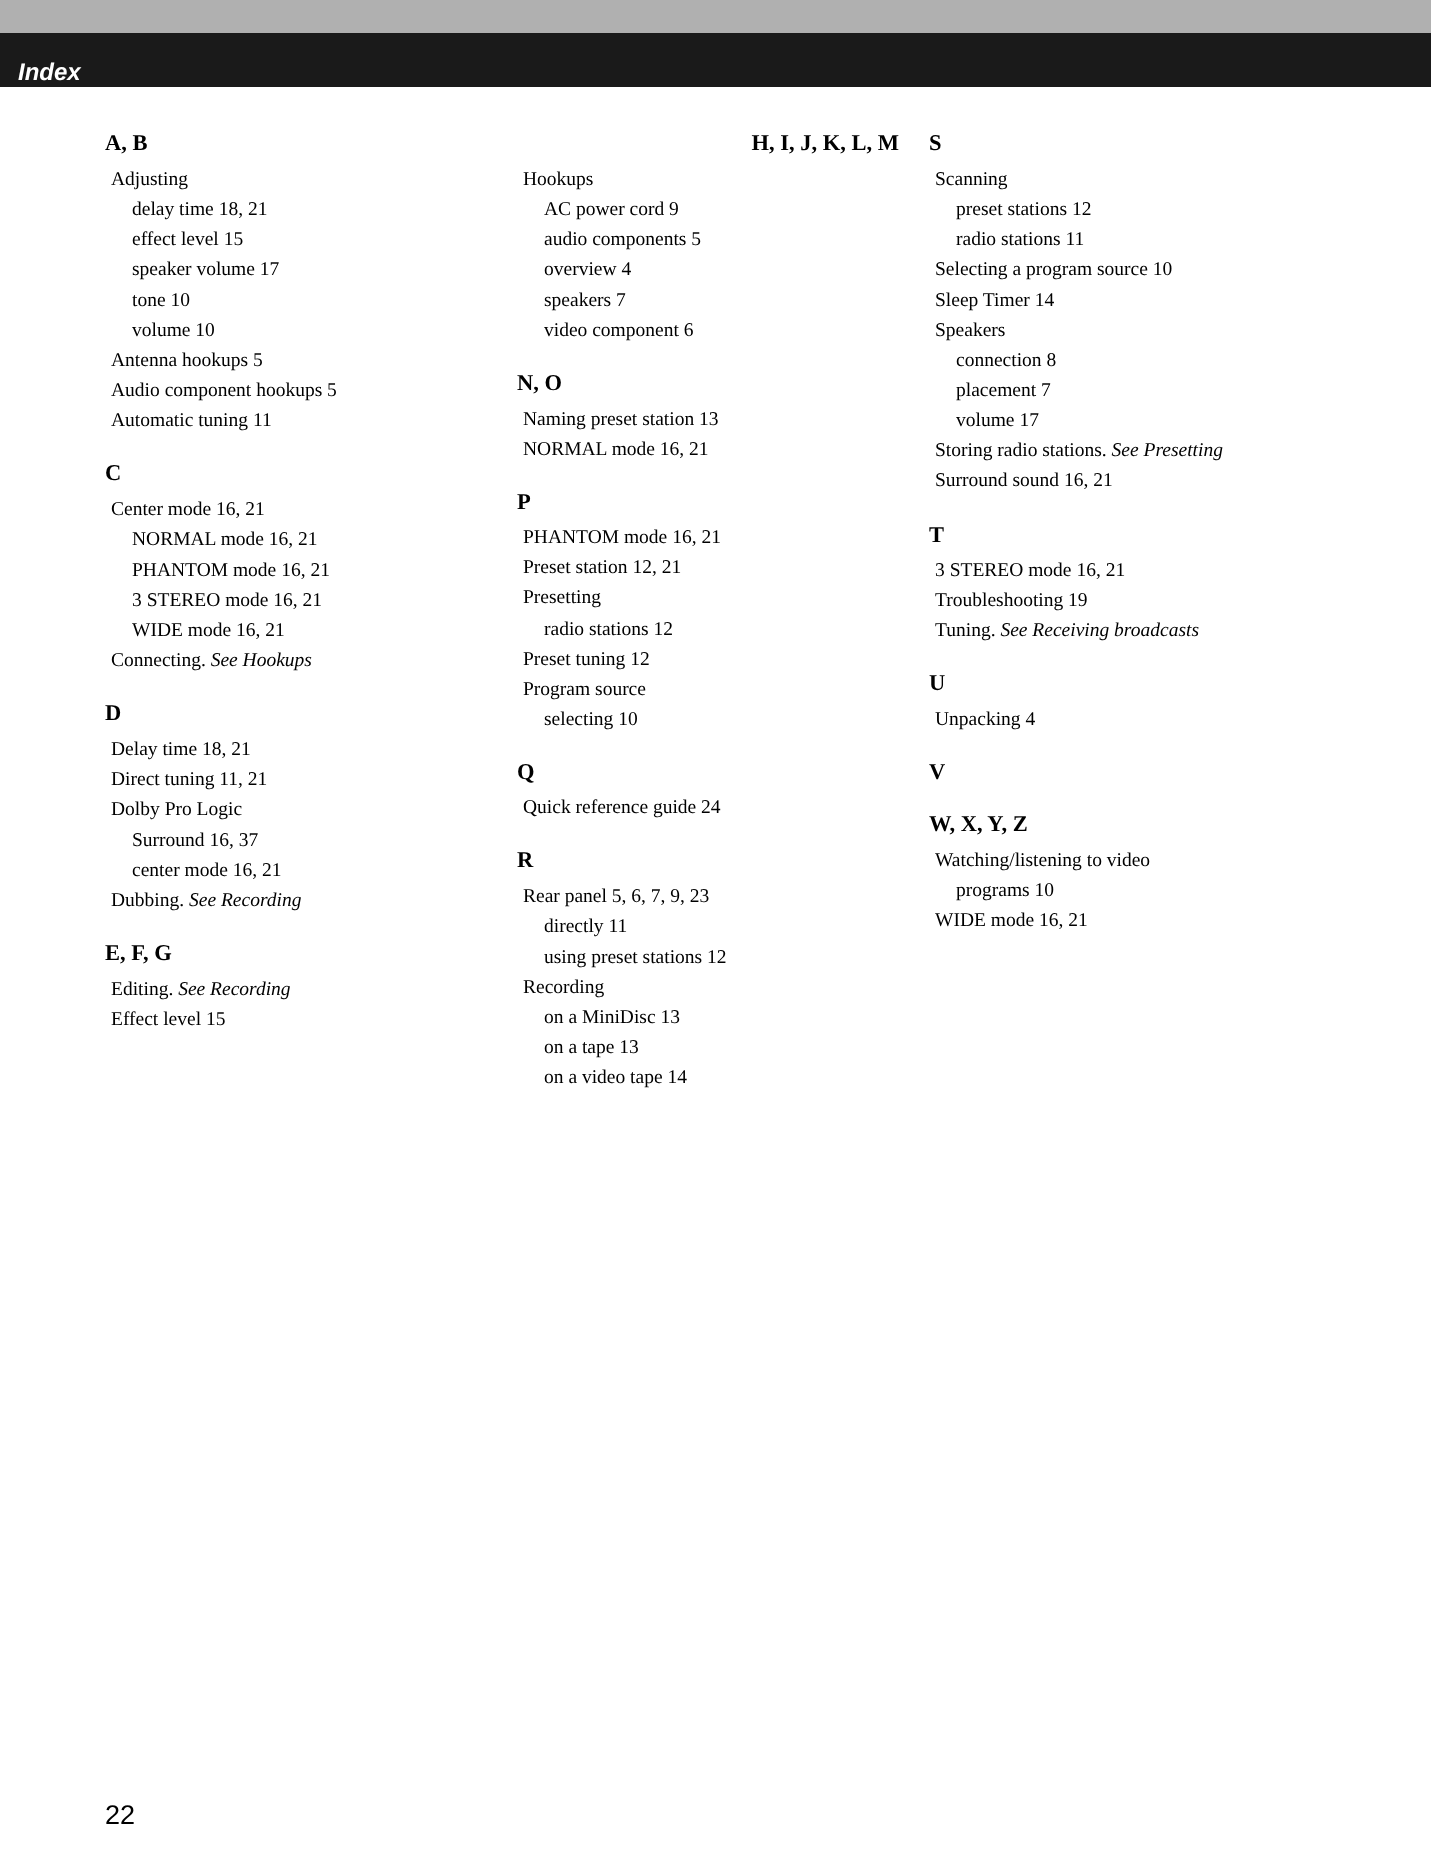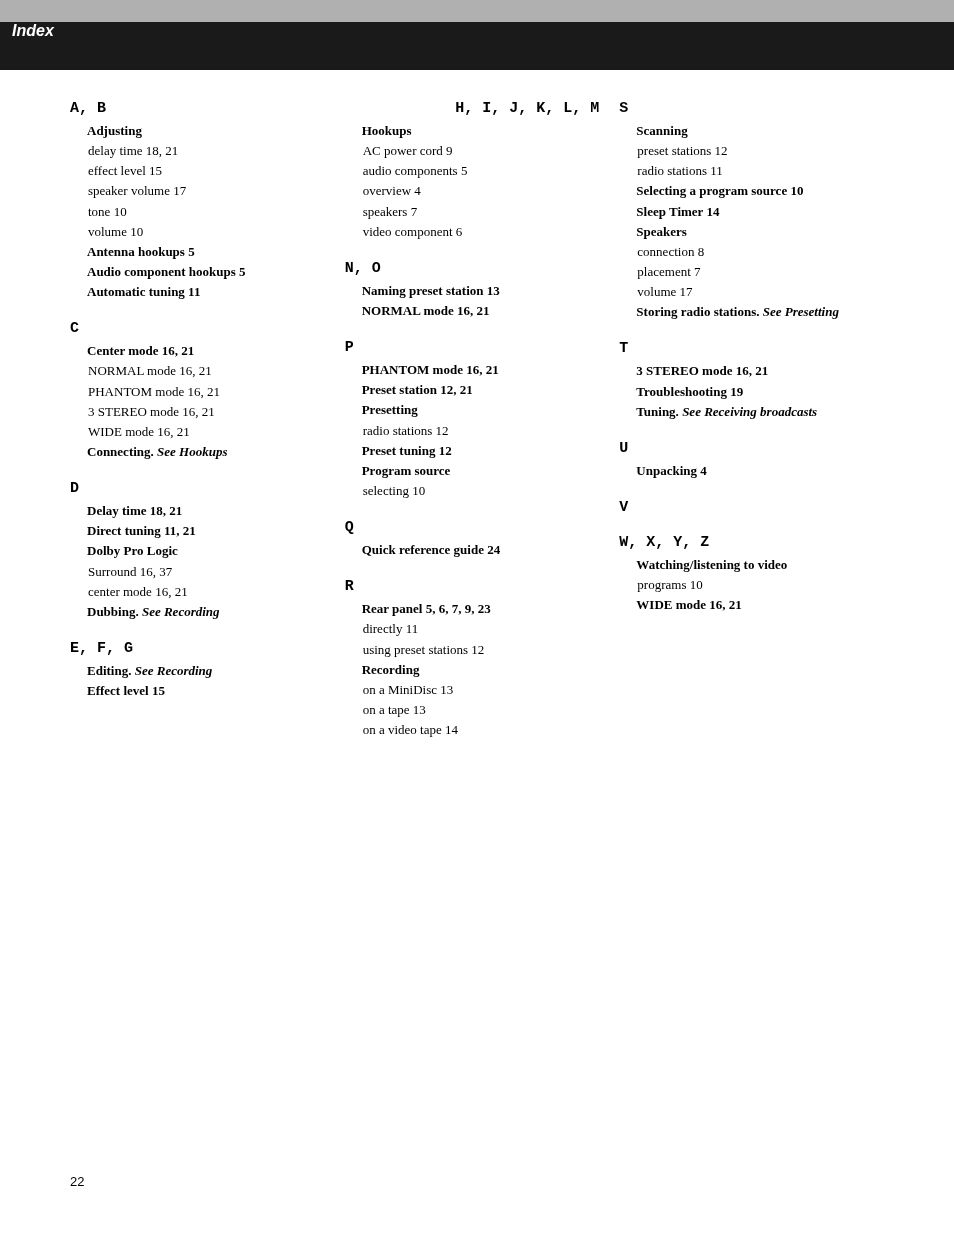--- a/index.html
+++ b/index.html
@@ -8,23 +8,23 @@
       font-family: 'Times New Roman', Times, serif;
       font-size: 13px;
       color: #000000;
       width: 954px;
       min-height: 1235px;
       position: relative;
     }
 
     .header-bar {
       background: #1a1a1a;
-      height: 48px;
+      height: 36px;
       display: flex;
-      align-items: flex-start;
+      align-items: flex-end;
       padding-left: 12px;
       margin-bottom: 0;
     }
 
     .header-bar .index-label {
       color: #ffffff;
       font-style: italic;
       font-weight: bold;
       font-size: 16px;
       font-family: Arial, sans-serif;
@@ -42,49 +42,48 @@
       gap: 0;
       width: 100%;
     }
 
     .col {
       flex: 1;
       padding-right: 20px;
     }
 
     .section-header {
-      font-family: Liberation Mono, monospace;
+      font-family: Liberation Serif, serif;
       font-weight: bold;
       font-size: 15px;
       margin-bottom: 4px;
       margin-top: 18px;
     }
 
     .section-header:first-child {
       margin-top: 0;
     }
 
     .entry {
       line-height: 1.55;
     }
 
     .entry .main-entry {
-      margin-left: 17px;
-      font-weight: bold;
+      margin-left: 4px;
     }
 
     .entry .sub1 {
       margin-left: 18px;
     }
 
     .page-number-bottom {
       position: absolute;
-      bottom: 46px;
+      bottom: 14px;
       left: 70px;
-      font-size: 13px;
+      font-size: 18px;
       font-family: Arial, sans-serif;
     }
 
     .top-strip {
       height: 22px;
       background: #b0b0b0;
       margin-bottom: 0;
     }
   </style>
 </head>
@@ -164,20 +163,21 @@
         <div class="entry"><span class="main-entry">Scanning</span></div>
         <div class="entry"><span class="sub1">preset stations  12</span></div>
         <div class="entry"><span class="sub1">radio stations  11</span></div>
         <div class="entry"><span class="main-entry">Selecting a program source  10</span></div>
         <div class="entry"><span class="main-entry">Sleep Timer  14</span></div>
         <div class="entry"><span class="main-entry">Speakers</span></div>
         <div class="entry"><span class="sub1">connection  8</span></div>
         <div class="entry"><span class="sub1">placement  7</span></div>
         <div class="entry"><span class="sub1">volume  17</span></div>
         <div class="entry"><span class="main-entry">Storing radio stations.  <em>See Presetting</em></span></div>
+        <div class="entry"><span class="main-entry">Surround sound  16, 21</span></div>
         <div class="section-header">T</div>
         <div class="entry"><span class="main-entry">3 STEREO mode  16, 21</span></div>
         <div class="entry"><span class="main-entry">Troubleshooting  19</span></div>
         <div class="entry"><span class="main-entry">Tuning.  <em>See Receiving broadcasts</em></span></div>
         <div class="section-header">U</div>
         <div class="entry"><span class="main-entry">Unpacking  4</span></div>
         <div class="section-header">V</div>
         <div class="section-header">W, X, Y, Z</div>
         <div class="entry"><span class="main-entry">Watching/listening to video</span></div>
         <div class="entry"><span class="sub1">programs  10</span></div>

